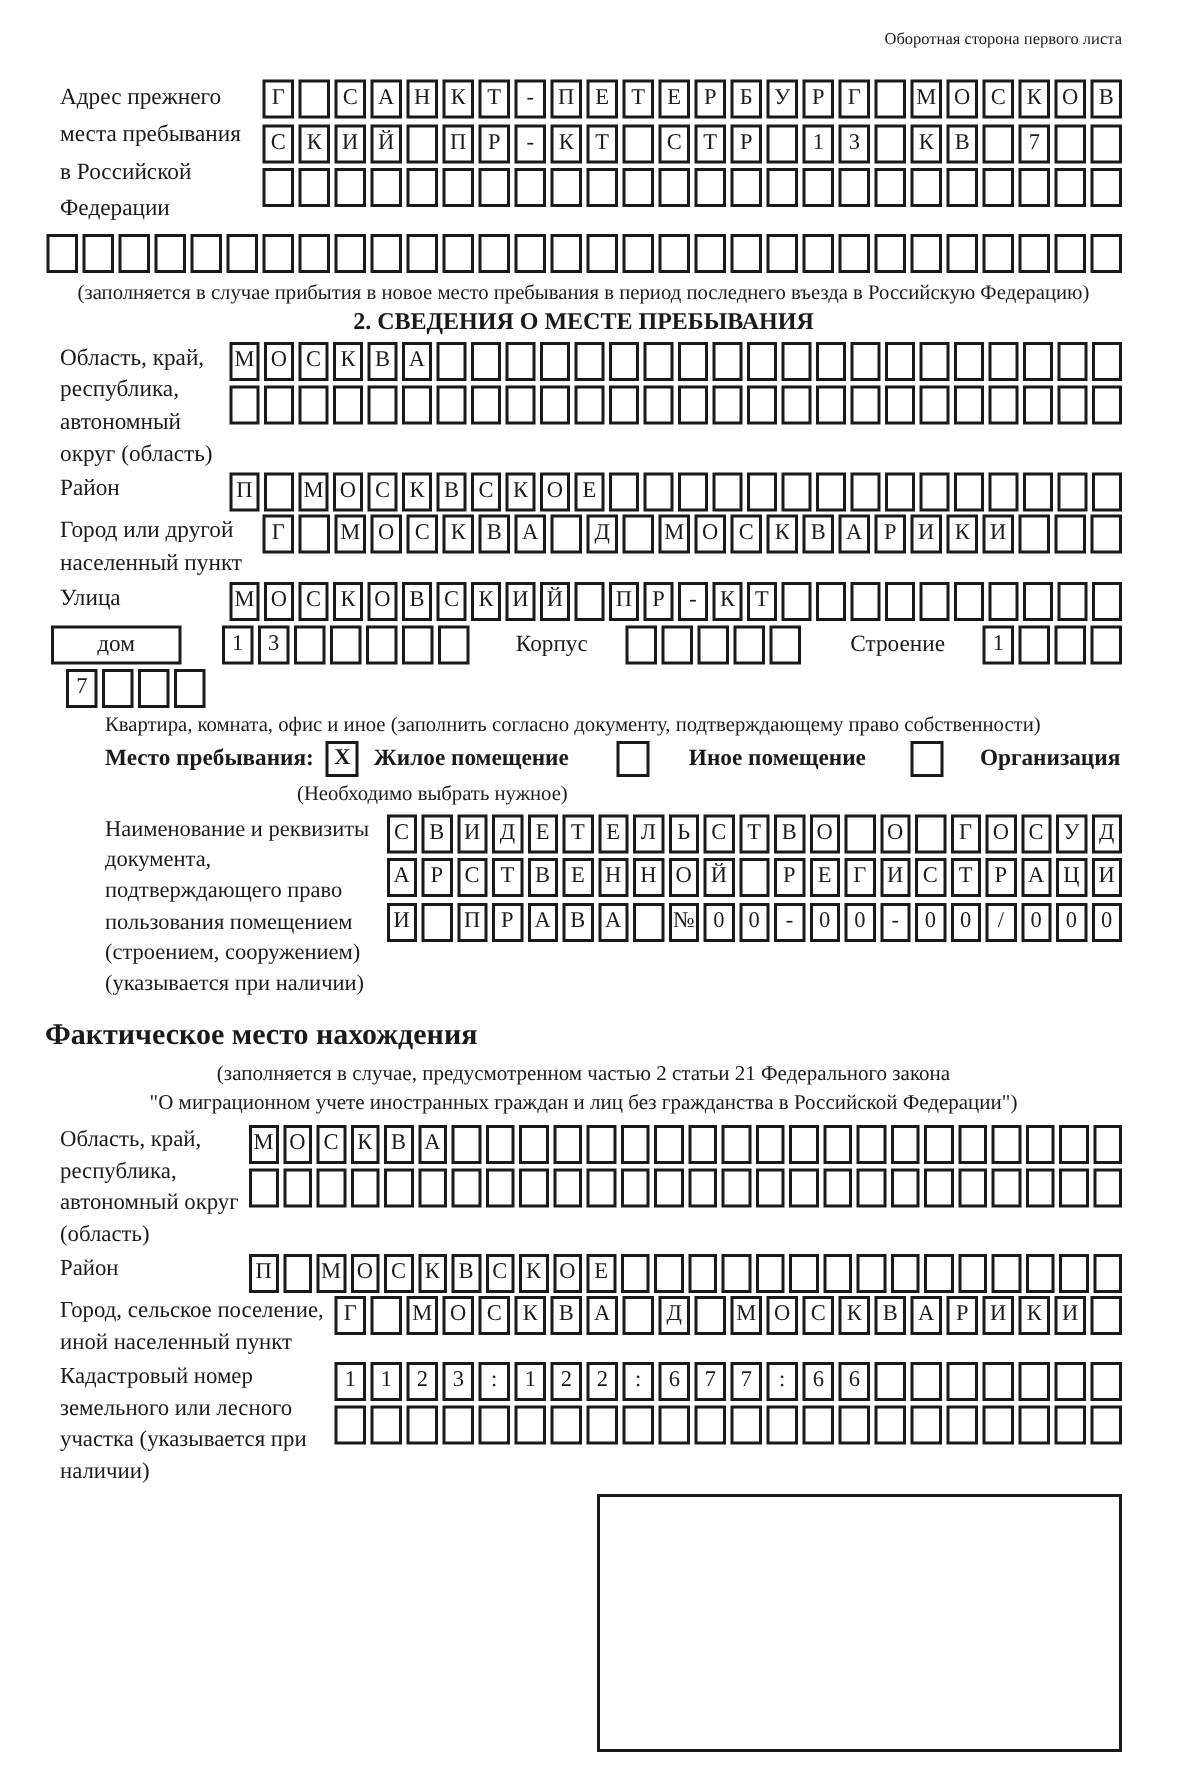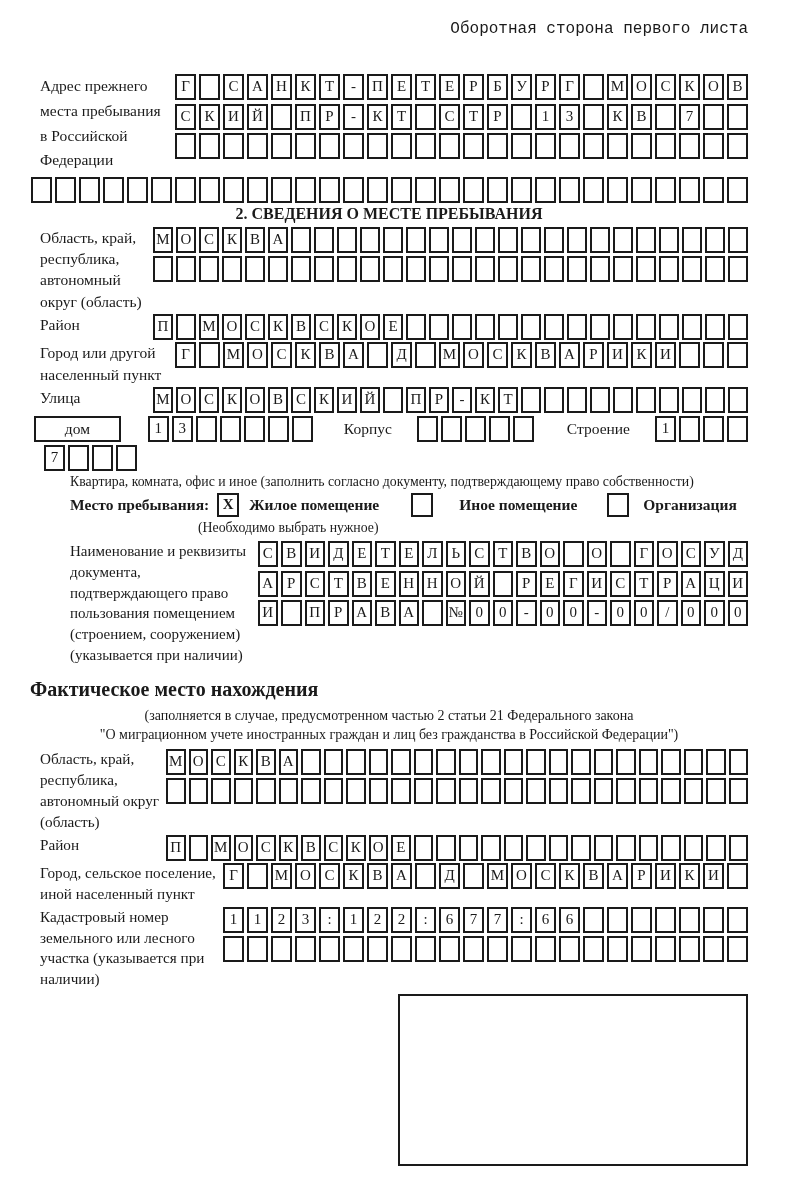--- a/index.html
+++ b/index.html
@@ -2,21 +2,21 @@
 <html><head>
 <meta charset="utf-8">
 <style>
   html,body{margin:0;padding:0;background:#fff;}
   .page{
     position:relative; width:800px; height:1180px; overflow:hidden;
     background:#fff; color:#1a1a1a;
     font-family:"Liberation Serif", serif; font-size:15.5px;
     padding:20px 52px 0 30px; box-sizing:border-box;
   }
-  .hnote{text-align:right; font-size:16px; margin-bottom:36px;font-family:Liberation Mono, monospace;}
+  .hnote{text-align:right; font-size:11px; margin-bottom:21px;}
   .block{display:flex; align-items:flex-start;}
   .flabel{flex:1 1 auto; padding-left:10px; padding-right:4px; line-height:1.38;}
   .addr .flabel{line-height:1.6;}
   .frows{display:flex; flex-direction:column; row-gap:3.5px; flex:0 0 auto;}
   .cellrow{display:flex; justify-content:flex-end; column-gap:3px;}
   .cell{
     flex:0 0 var(--cw,20px); width:var(--cw,20px); height:26px;
     border:2px solid #1a1a1a; box-sizing:border-box;
     text-align:center; font-size:15px; line-height:21px; overflow:hidden;
   }
@@ -40,21 +40,21 @@
   .housecells{margin-left:10px;}
   .inl-label{line-height:26px; white-space:nowrap;}
   .lkorpus{margin:0 8px 0 14px;}
   .lstroenie{margin:0 8px 0 16px;}
   .undercap{padding-left:40px; margin:2px 0 3px;}
   .stayrow{display:flex; align-items:center; padding-left:40px; margin-top:3px; white-space:nowrap;font-weight:bold;}
   .checkbox{flex:0 0 22px; width:22px; height:24px; border:2px solid #1a1a1a; box-sizing:border-box;
     text-align:center; line-height:19px; font-size:15px;}
   .cb1{margin-left:8px;} .opt1{margin-left:10px;}
   .cb2{margin-left:32px;} .opt2{margin-left:26px;}
-  .cb3{margin-left:30px;} .opt3{margin-left:14px;}
+  .cb3{margin-left:30px;} .opt3{margin-left:24px;}
   .choosecap{margin:2px 0 2px 168px;}
   .docblk{margin-top:5px;}
   .docblk .flabel{padding-left:40px; font-size:15px;}
   .facttitle{font-weight:bold; font-size:20px; margin:12px 0 5px;}
   .factcap{font-size:14px; line-height:1.4; text-align:center; margin-bottom:4px;}
   .s3 .flabel{font-size:15.2px;}
   .stamp{width:350px; height:172px; border:2.5px solid #1a1a1a; box-sizing:border-box;
     margin:4px 0 0 auto; background:#fff;}
 </style>
 </head>
@@ -173,20 +173,21 @@
       <span class="cell"></span>
       <span class="cell"></span>
       <span class="cell"></span>
       <span class="cell"></span>
       <span class="cell"></span>
       <span class="cell"></span>
       <span class="cell"></span>
       <span class="cell"></span>
     </div>
 
+  <div class="caption center capmain">(заполняется в случае прибытия в новое место пребывания в период последнего въезда в Российскую Федерацию)</div>
 
   <div class="h2">2. СВЕДЕНИЯ О МЕСТЕ ПРЕБЫВАНИЯ</div>
 
   <div class="block field s2std">
     <div class="flabel">Область, край, республика, автономный округ (область)</div>
     <div class="frows">
       <div class="cellrow">
           <span class="cell">М</span>
           <span class="cell">О</span>
           <span class="cell">С</span>

